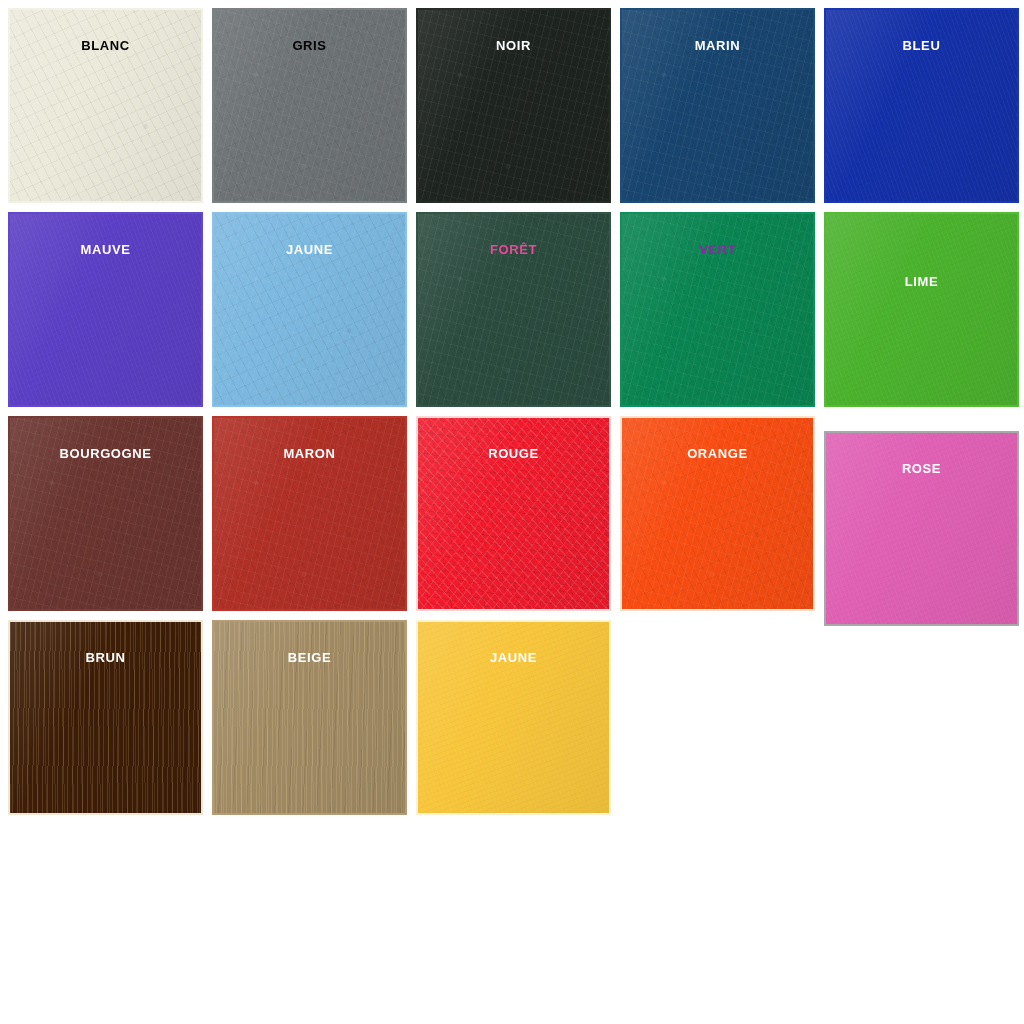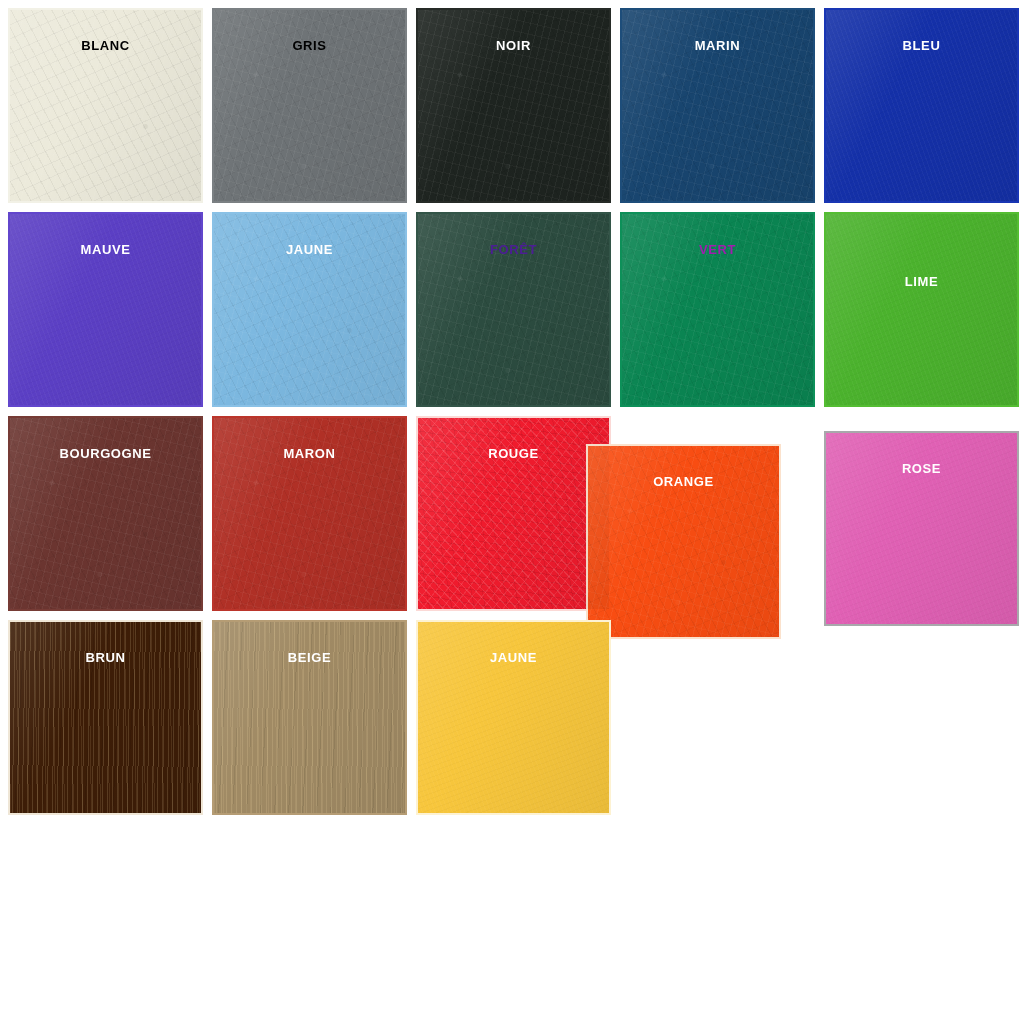--- a/index.html
+++ b/index.html
@@ -143,21 +143,21 @@
     <div class="swatch" style="left: 212px; top: 212px; border: 2px solid rgb(138, 193, 230);">
       <div class="swatch-surface" style="background: rgb(124, 184, 224);"></div>
       <div class="grain"></div>
       <div class="sheen"></div>
       <div class="swatch-label" style="color: rgb(255, 255, 255);">JAUNE</div>
     </div>
     <div class="swatch" style="left: 416px; top: 212px; border: 2px solid rgb(51, 85, 72);">
       <div class="swatch-surface" style="background: rgb(44, 76, 64);"></div>
       <div class="grain"></div>
       <div class="sheen"></div>
-      <div class="swatch-label" style="color: #4c1d95;">FORÊT</div>
+      <div class="swatch-label" style="color: #ec4899;">FORÊT</div>
     </div>
     <div class="swatch" style="left: 620px; top: 212px; border: 2px solid rgb(13, 144, 89);">
       <div class="swatch-surface" style="background: rgb(10, 133, 82);"></div>
       <div class="grain"></div>
       <div class="sheen"></div>
       <div class="swatch-label" style="color: #a21caf;">VERT</div>
     </div>
     <div class="swatch" style="left: 824px; top: 212px; border: 2px solid rgb(84, 189, 51);">
       <div class="swatch-surface" style="background: rgb(75, 178, 45);"></div>
       <div class="grain-soft"></div>
@@ -175,21 +175,21 @@
       <div class="grain"></div>
       <div class="sheen"></div>
       <div class="swatch-label" style="color: rgb(255, 255, 255);">MARON</div>
     </div>
     <div class="swatch" style="left: 416px; top: 416px; border: 2px solid rgb(251, 217, 214); padding-left: 7px;">
       <div class="swatch-surface" style="background: rgb(240, 27, 45);"></div>
       <div class="grain-crinkle"></div>
       <div class="sheen"></div>
       <div class="swatch-label" style="color: rgb(255, 255, 255);">ROUGE</div>
     </div>
-    <div class="swatch" style="left: 586px; top: 416px; border: 2px solid rgb(251, 226, 205); margin-top: 28px;">
+    <div class="swatch" style="left: 620px; top: 416px; border: 2px solid rgb(251, 226, 205);">
       <div class="swatch-surface" style="background: rgb(248, 77, 18);"></div>
       <div class="grain"></div>
       <div class="sheen"></div>
       <div class="swatch-label" style="color: rgb(255, 255, 255);">ORANGE</div>
     </div>
     <div class="swatch" style="left: 824px; top: 416px; border: 2px solid rgb(168, 168, 171); margin-top: 15px;">
       <div class="swatch-surface" style="background: rgb(224, 96, 180);"></div>
       <div class="grain-soft"></div>
       <div class="sheen"></div>
       <div class="swatch-label" style="color: rgb(255, 255, 255);">ROSE</div>

